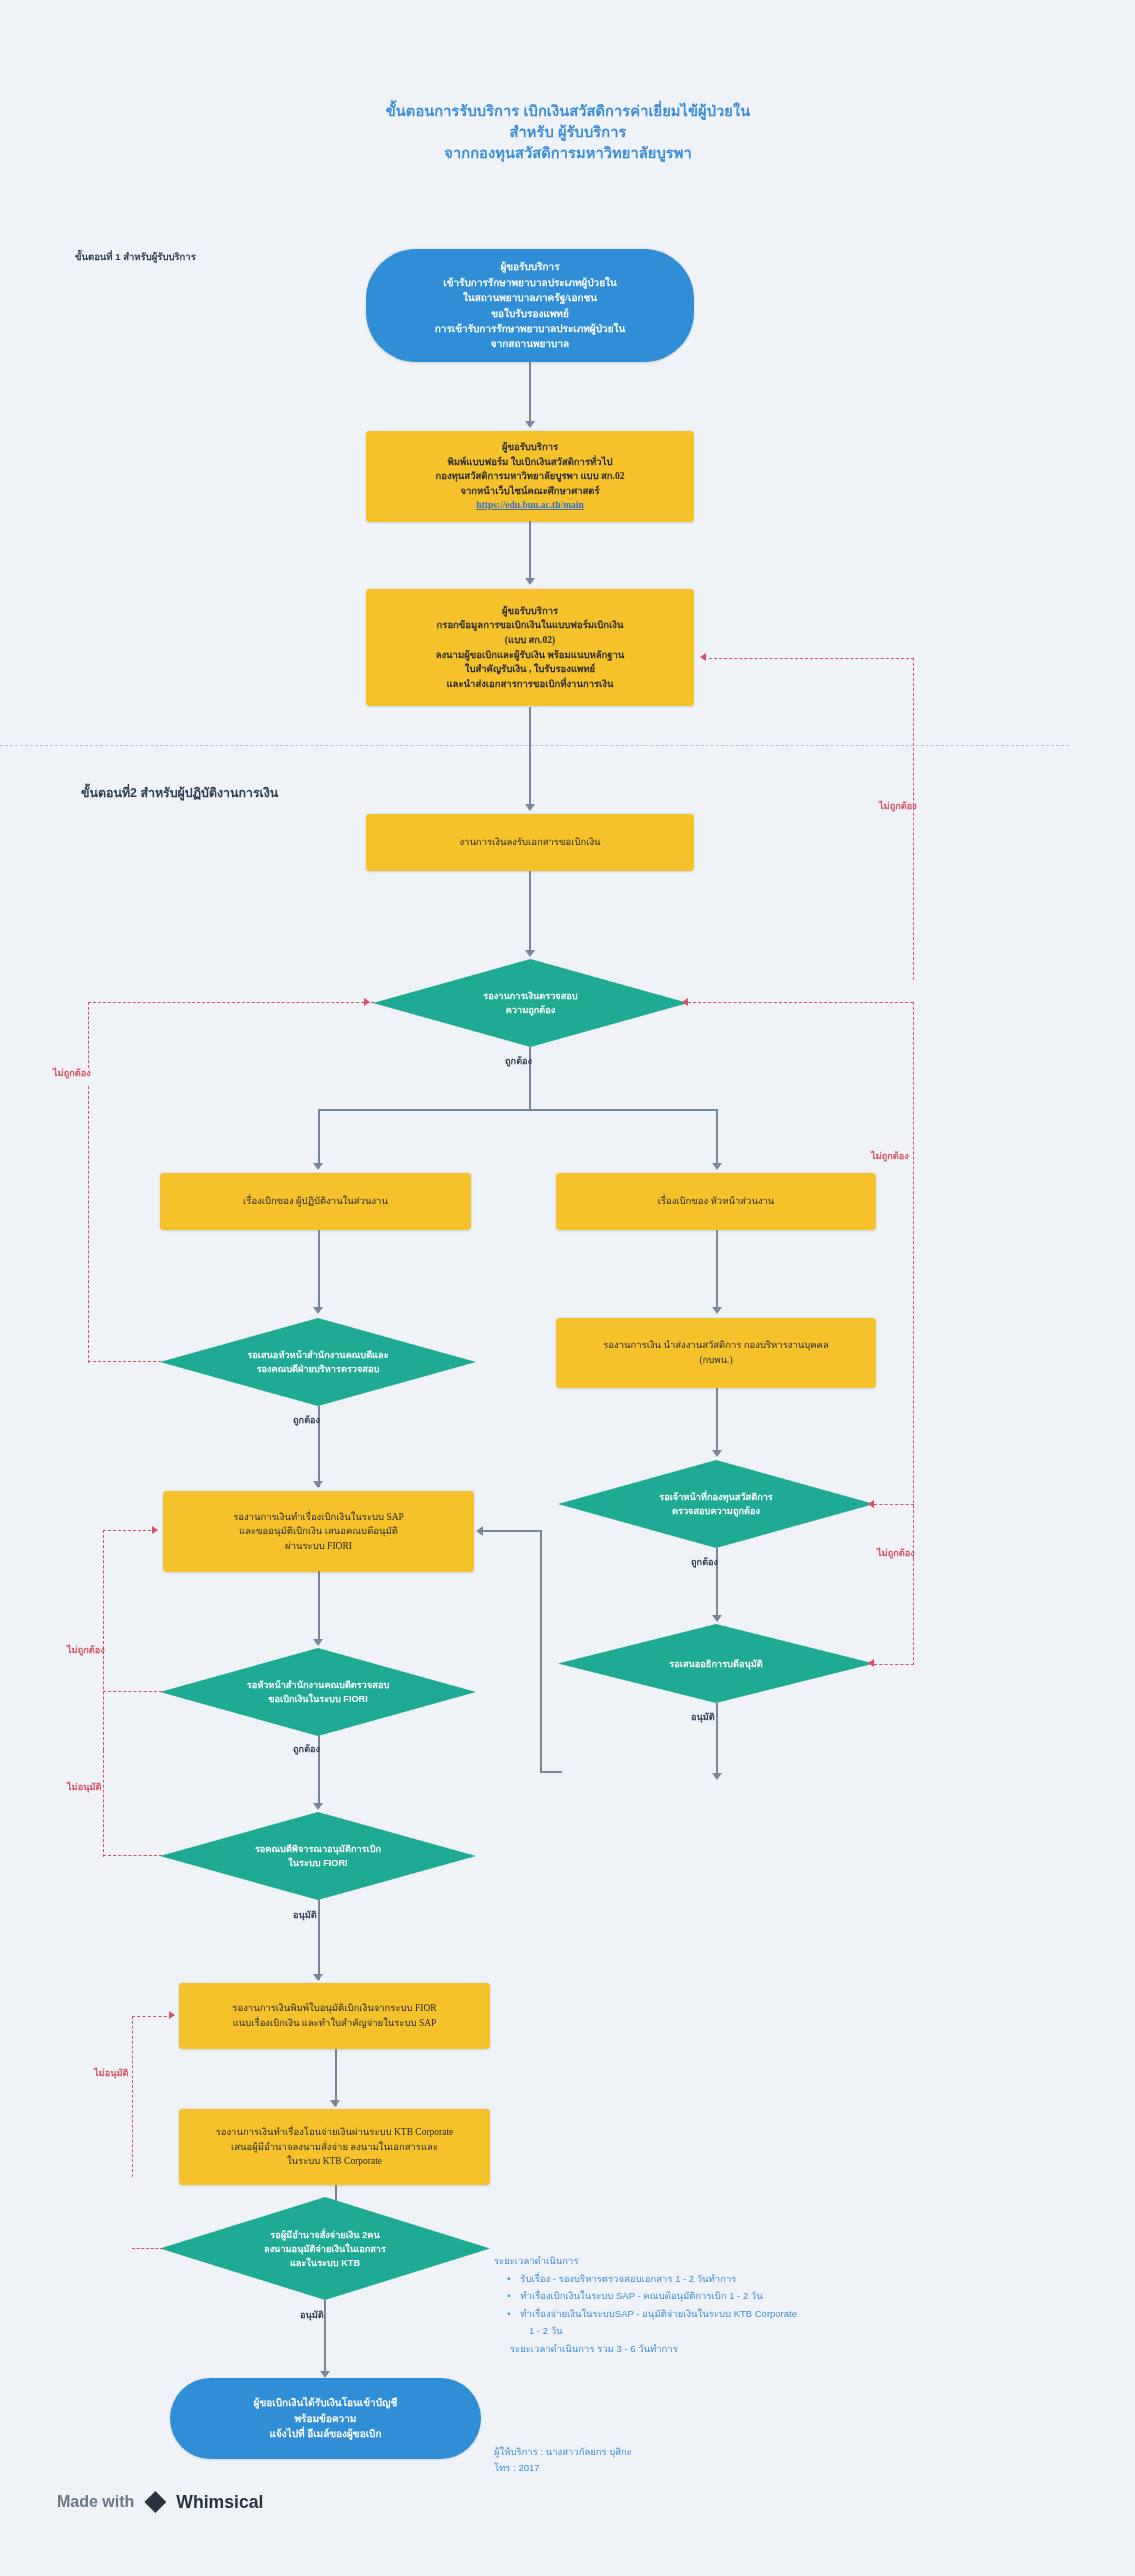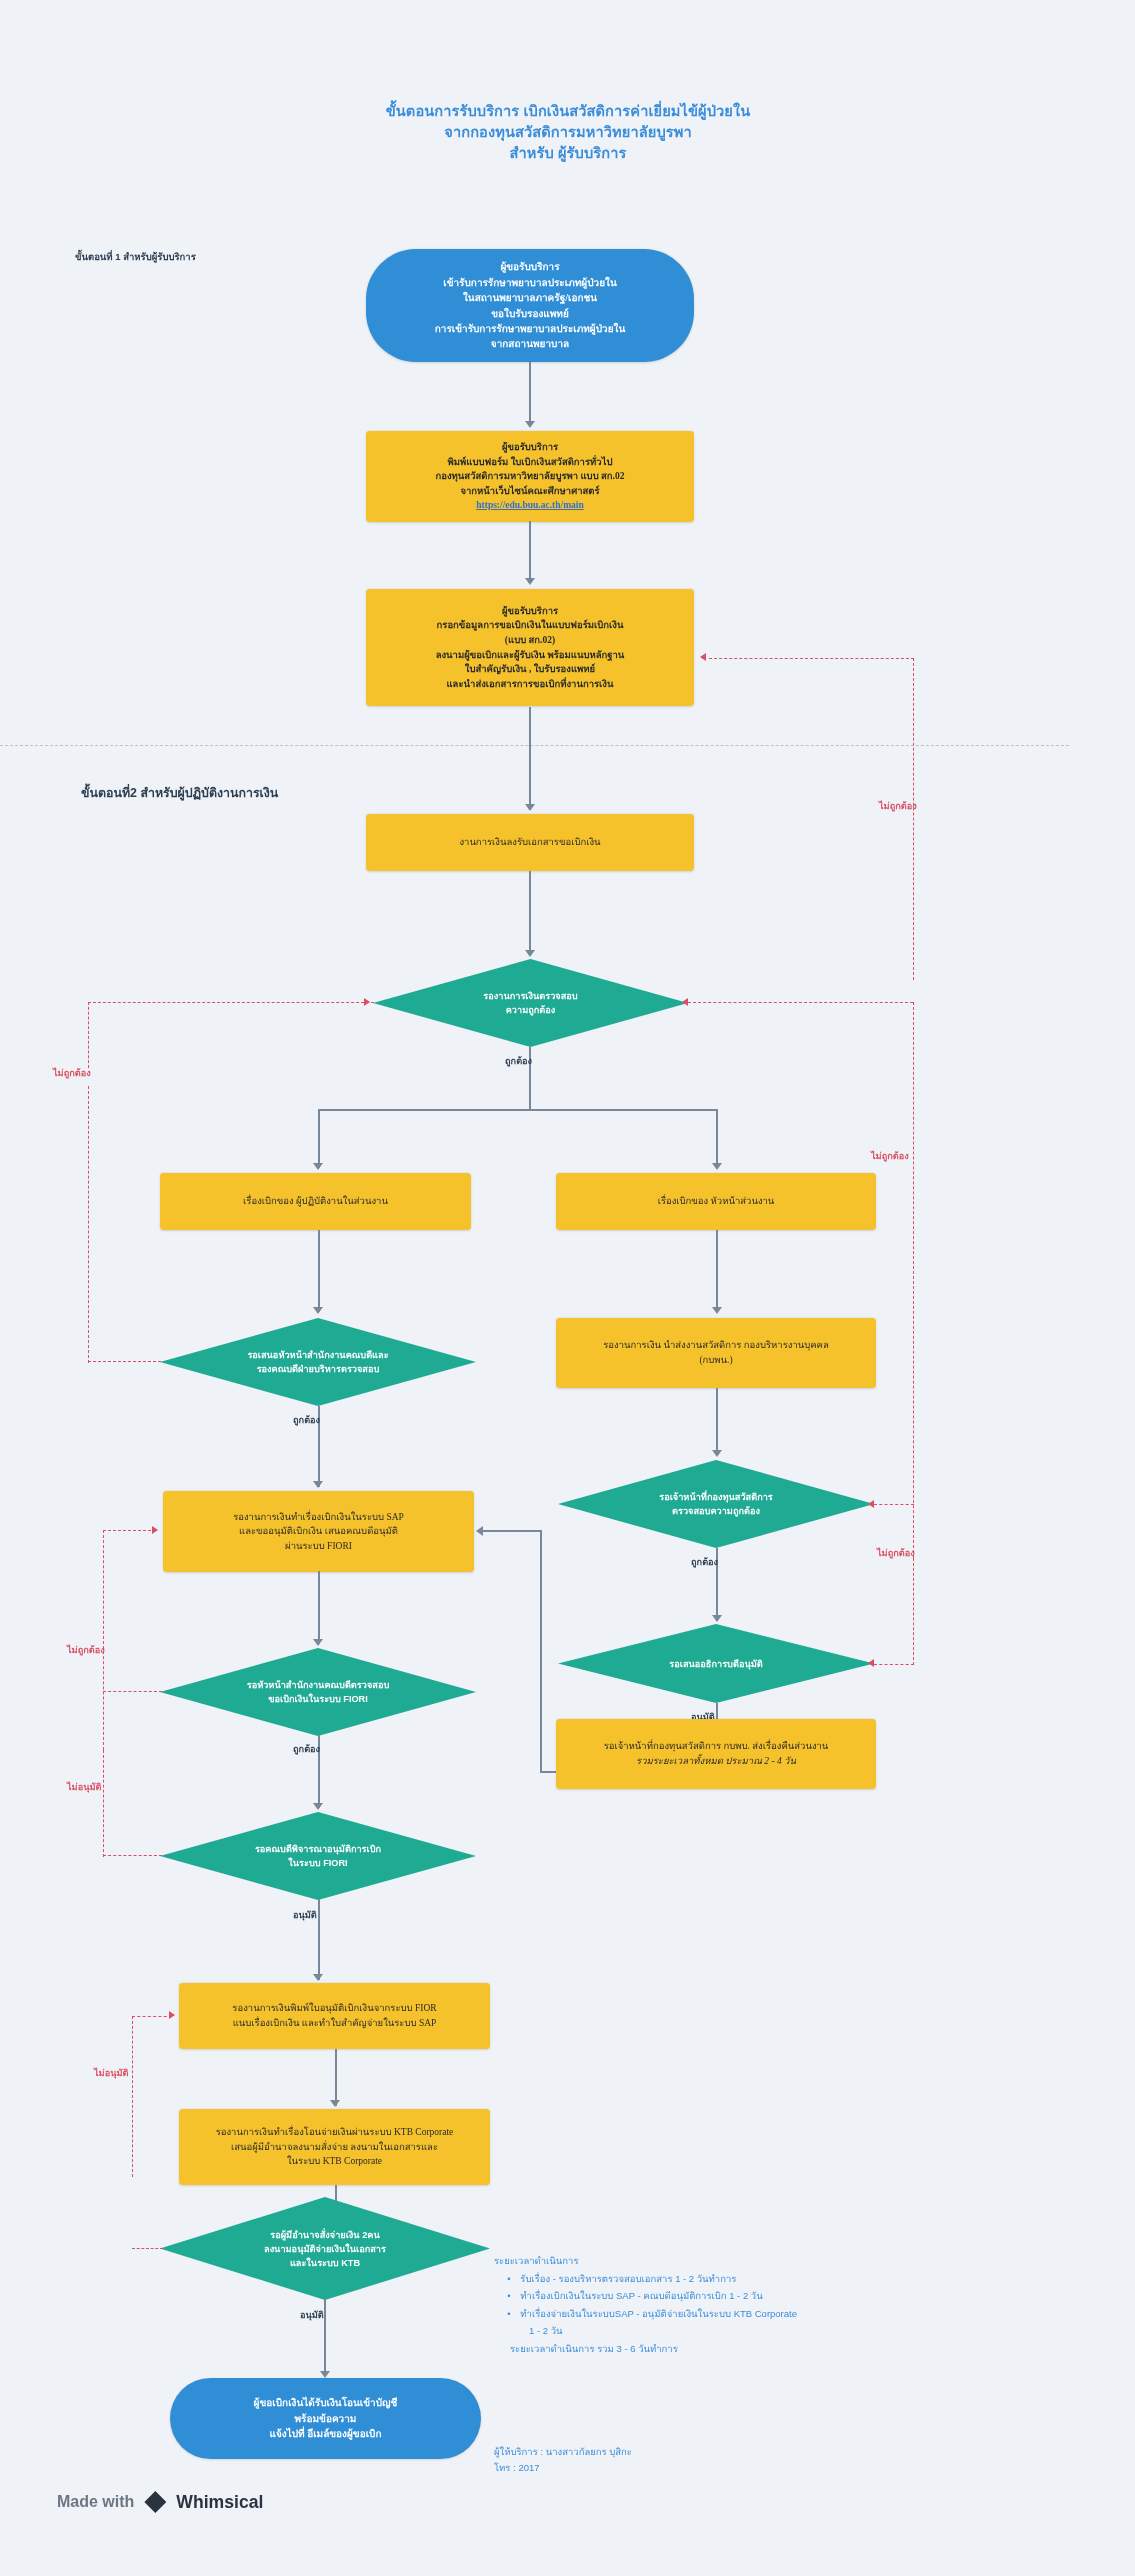--- a/index.html
+++ b/index.html
@@ -219,22 +219,22 @@
     display: inline-block;
   }
 </style>
 </head>
 <body>
 
 <div id="canvas">
 
   <div class="title">
     <div>ขั้นตอนการรับบริการ เบิกเงินสวัสดิการค่าเยี่ยมไข้ผู้ป่วยใน</div>
+    <div>สำหรับ  ผู้รับบริการ</div>
     <div>จากกองทุนสวัสดิการมหาวิทยาลัยบูรพา</div>
-    <div>สำหรับ  ผู้รับบริการ</div>
   </div>
 
   <div class="stage-label s1">ขั้นตอนที่ 1 สำหรับผู้รับบริการ</div>
   <div class="stage-label s2">ขั้นตอนที่2  สำหรับผู้ปฏิบัติงานการเงิน</div>
 
   <div class="divider"></div>
 
   <div class="node start" style="left:366px; top:249px; width:328px; height:113px;">
     <div class="txt">
       <div>ผู้ขอรับบริการ</div>
@@ -414,26 +414,20 @@
       <div>รอหัวหน้าสำนักงานคณบดีตรวจสอบ</div>
       <div>ขอเบิกเงินในระบบ FIORI</div>
     </div>
   </div>
   <div class="dln h" style="left:103px; top:1691px; width:59px;"></div>
 
   <div class="ln v" style="left:716px; top:1703px; height:76px;"></div>
   <div class="elabel" style="left:691px; top:1709px;">อนุมัติ</div>
   <div class="arrowhead" style="left:712px; top:1773px;"></div>
 
-  <div class="node proc plain" style="left:556px; top:1719px; width:320px; height:70px; font-style:normal;">
-    <div class="txt">
-      <div>รอเจ้าหน้าที่กองทุนสวัสดิการ กบพบ. ส่งเรื่องคืนส่วนงาน</div>
-      <div style="font-style:italic;">รวมระยะเวลาทั้งหมด ประมาณ 2 - 4 วัน</div>
-    </div>
-  </div>
 
   <div class="ln v" style="left:318px; top:1735px; height:73px;"></div>
   <div class="elabel" style="left:293px; top:1741px;">ถูกต้อง</div>
   <div class="arrowhead" style="left:313px; top:1803px;"></div>
 
   <div class="diamond" style="left:160px; top:1812px; width:316px; height:88px;">
     <div class="dshape"></div>
     <div class="dlabel">
       <div>รอคณบดีพิจารณาอนุมัติการเบิก</div>
       <div>ในระบบ FIORI</div>

